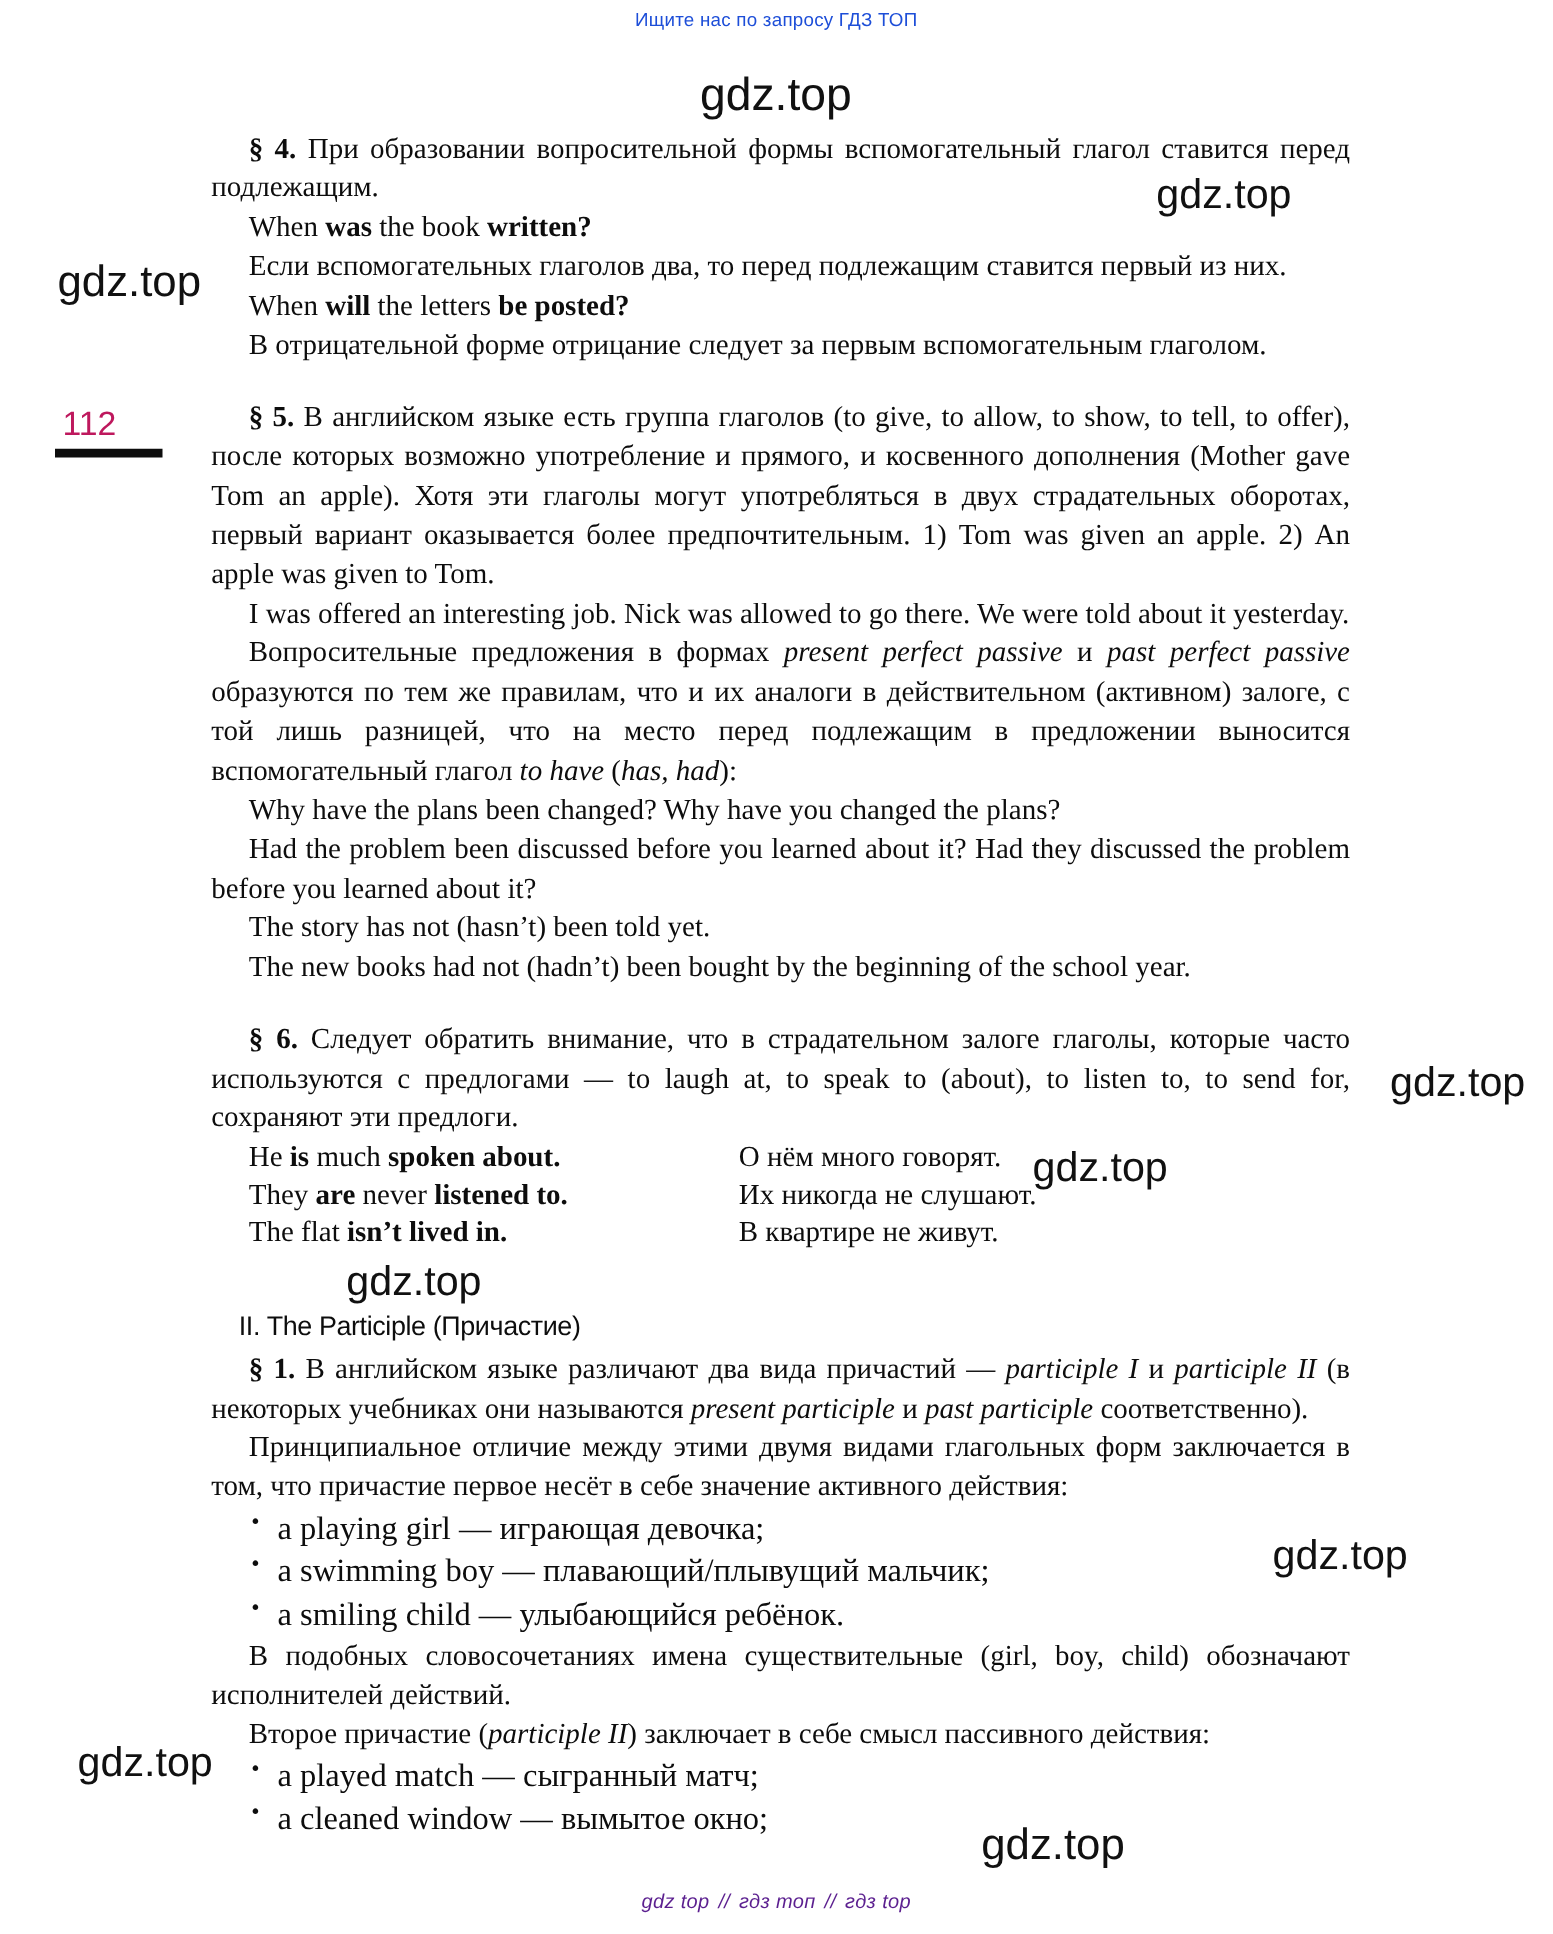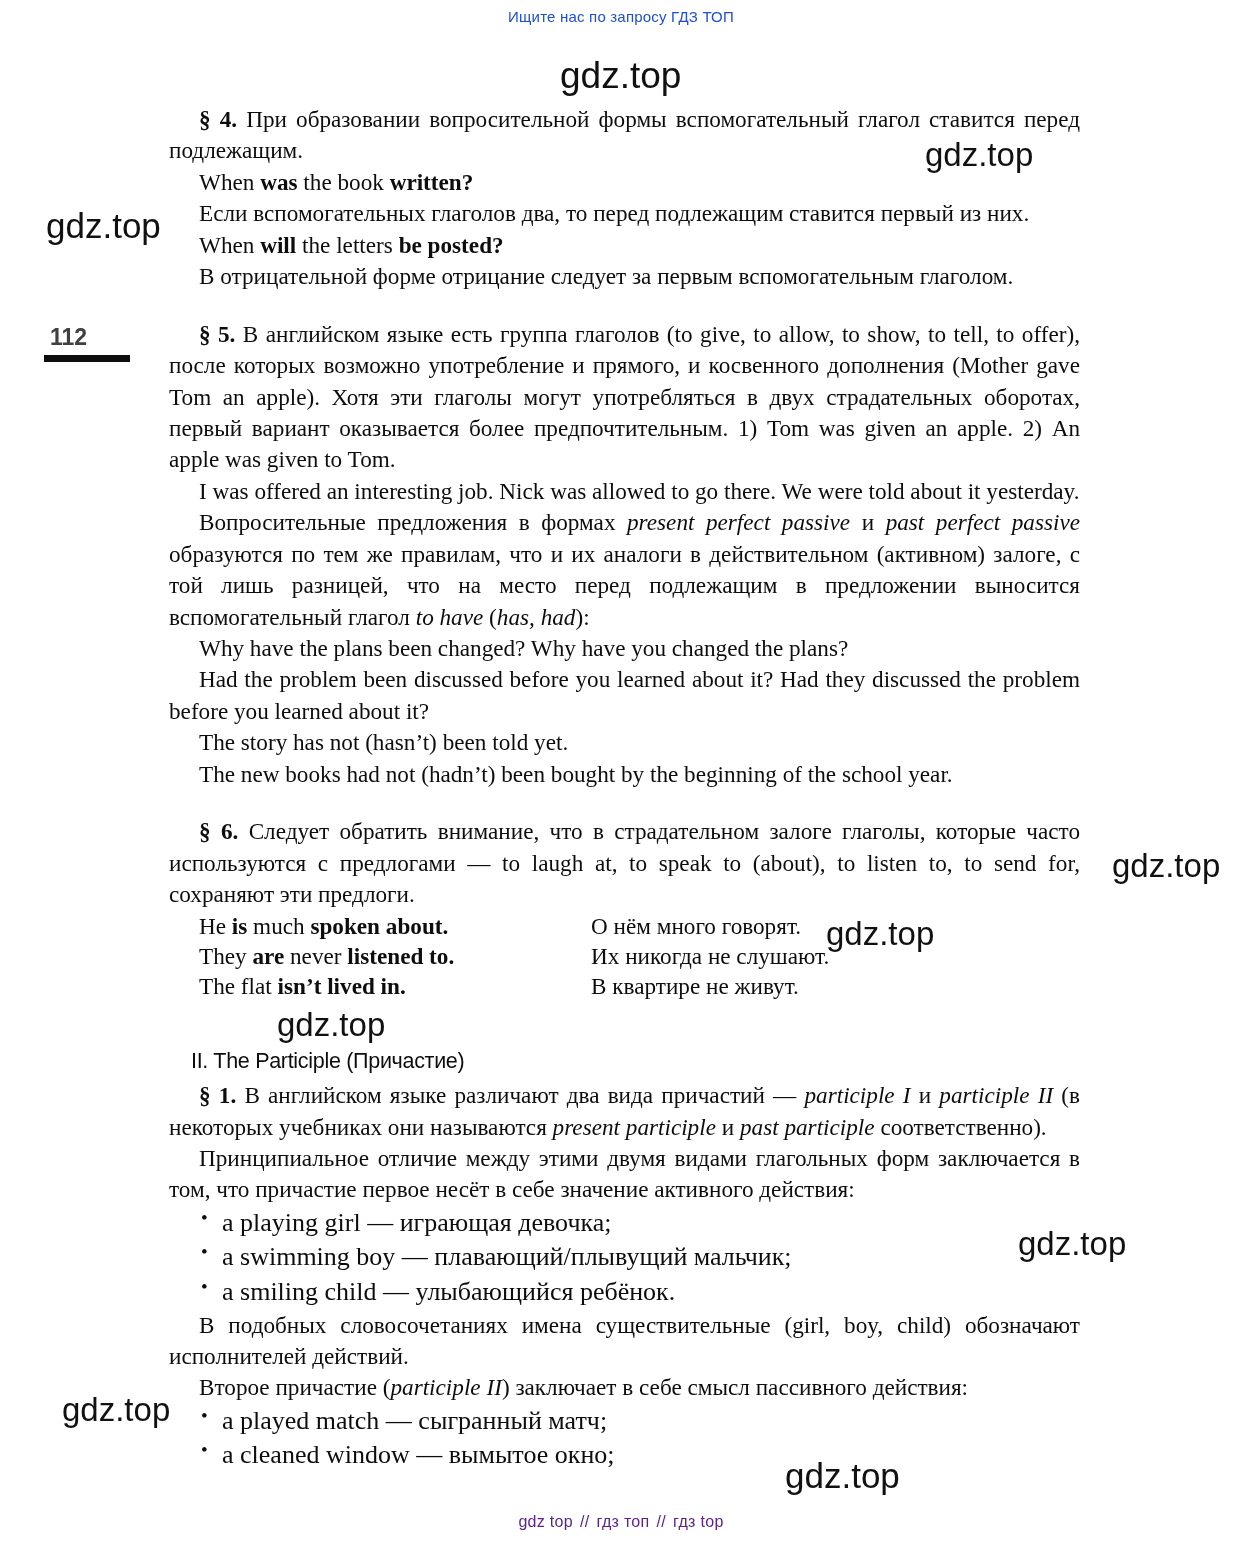--- a/index.html
+++ b/index.html
@@ -49,24 +49,24 @@
 
   
   .page-marker {
     position: absolute;
     top: 326px;
     left: 44px;
     width: 82px;
   }
   .page-marker .num {
     font-family: "Liberation Sans", sans-serif;
-    font-weight: bold;
-    font-size: 23px;
+    font-weight: normal;
+    font-size: 27px;
     line-height: 1;
-    color: #404040;
+    color: #be185d;
     padding-left: 6px;
   }
   .page-marker .rule {
     margin-top: 6px;
     width: 86px;
     height: 7px;
     background: #0d0d0d;
   }
 
   
@@ -144,20 +144,21 @@
   .footer {
     position: absolute;
     bottom: 16px;
     left: 0;
     width: 100%;
     text-align: center;
     font-family: "Liberation Sans", sans-serif;
     font-size: 16px;
     color: #5b1f8f;
     letter-spacing: 0.3px;
+    font-style: italic;
   }
   .footer .sep { padding: 0 7px; }
 </style>
 </head>
 <body>
 
 <div class="promo-banner">Ищите нас по запросу ГДЗ ТОП</div>
 
 <div class="wm wm-top">gdz.top</div>
 <div class="wm wm-left1">gdz.top</div>

